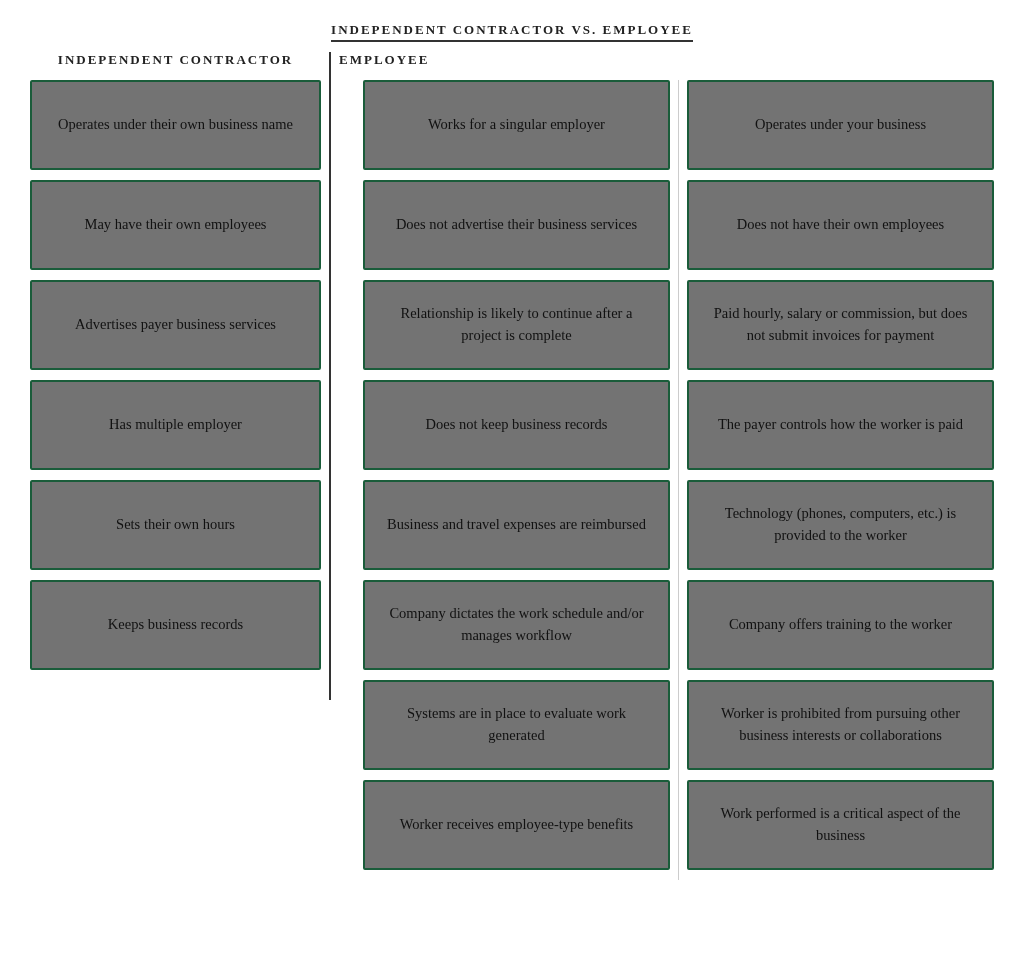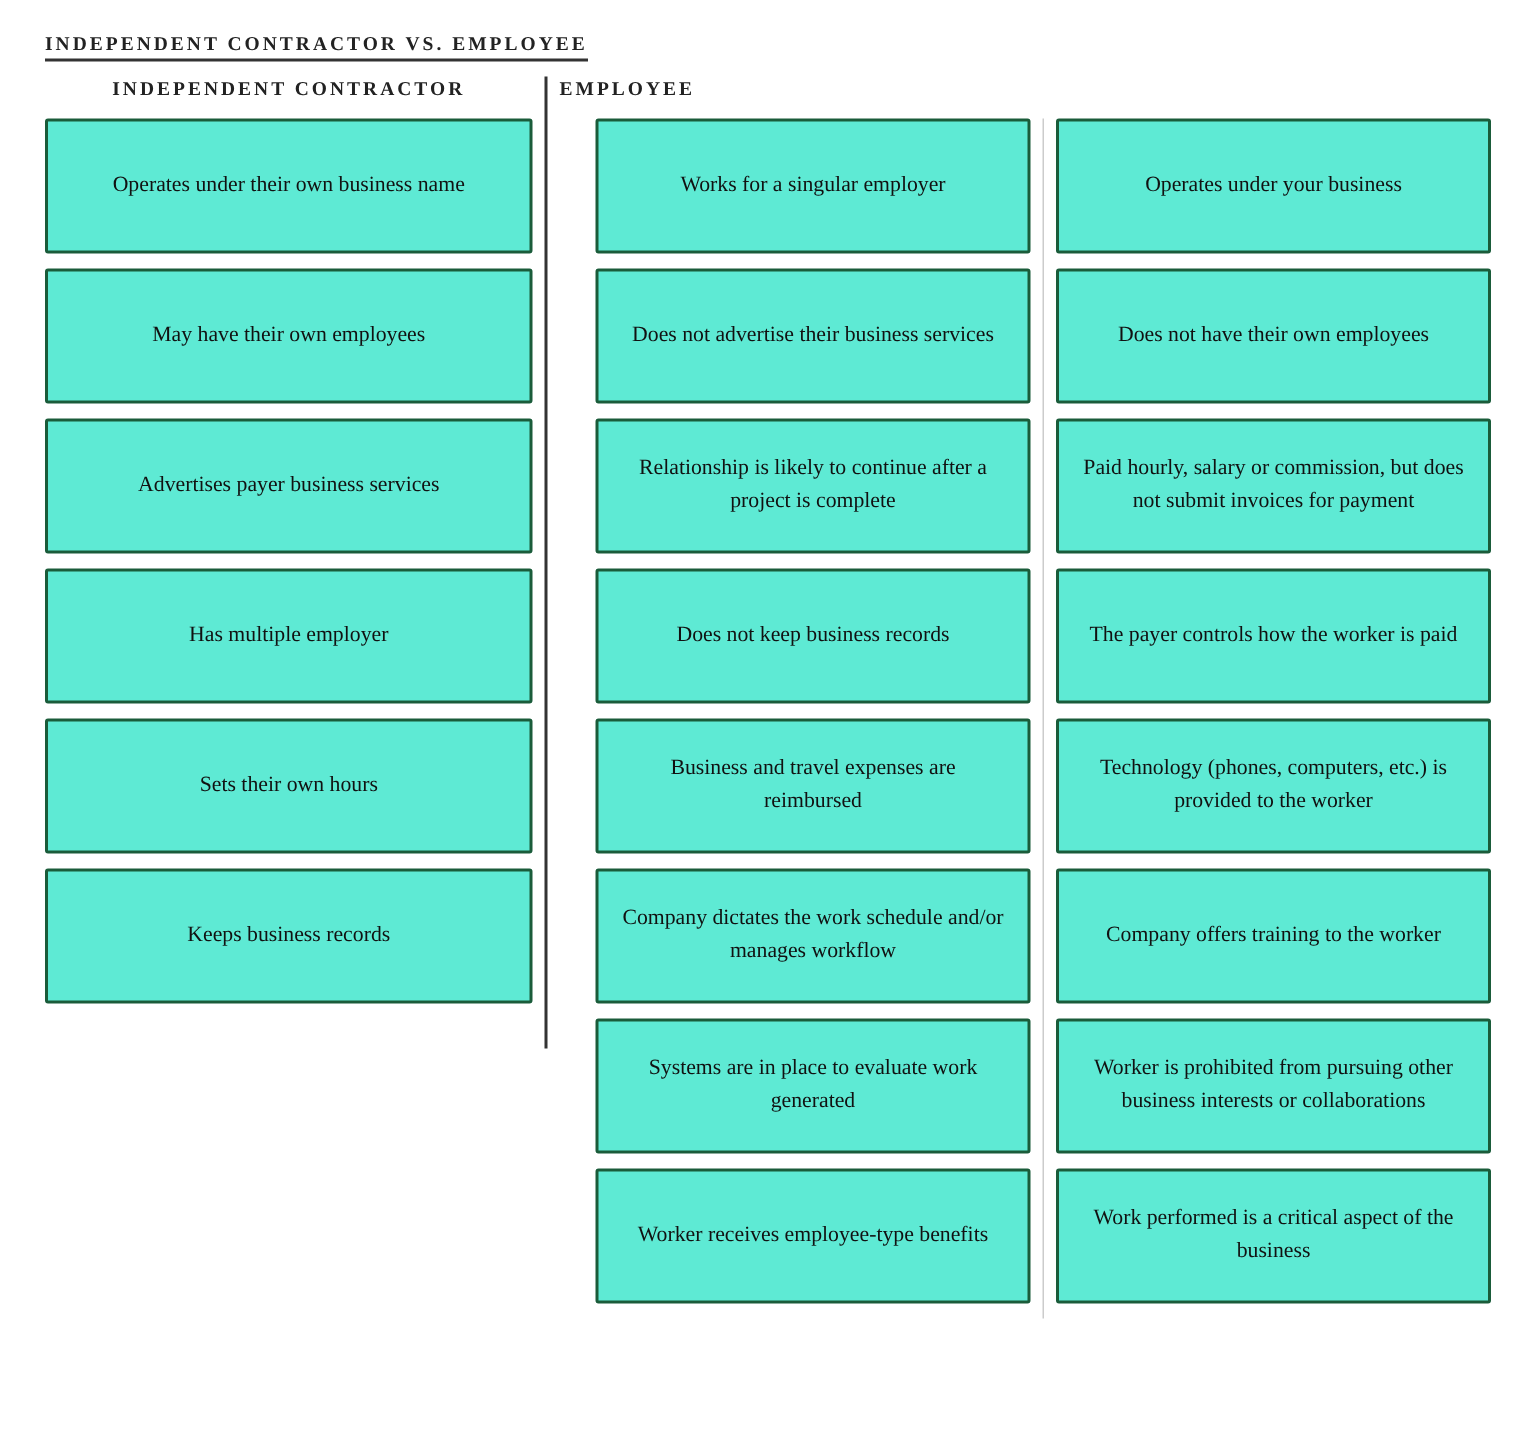--- a/index.html
+++ b/index.html
@@ -6,21 +6,21 @@
 
     body {
       background: #ffffff;
       font-family: 'Georgia', serif;
       width: 1024px;
       min-height: 966px;
       padding: 20px 30px;
     }
 
     .page-title-area {
-      text-align: left;
+      text-align: center;
       margin-bottom: 10px;
     }
 
     .page-title {
       font-size: 13px;
       font-weight: bold;
       letter-spacing: 2px;
       text-transform: uppercase;
       color: #222;
       border-bottom: 2px solid #333;
@@ -33,21 +33,21 @@
       font-weight: bold;
       letter-spacing: 2px;
       text-transform: uppercase;
       color: #222;
       margin-bottom: 12px;
       text-align: center;
     }
 
     .card {
       border: 2px solid #1a5c3a;
-      background: #5eead4;
+      background: #737373;
       border-radius: 2px;
       padding: 14px 15px;
       margin-bottom: 10px;
       min-height: 90px;
       display: flex;
       align-items: center;
       justify-content: center;
       text-align: center;
       font-size: 14.5px;
       color: #111;
@@ -62,21 +62,21 @@
     }
 
     .main-layout {
       display: flex;
       width: 100%;
       gap: 0;
       align-items: flex-start;
     }
 
     .left-section {
-      width: 335px;
+      width: 301px;
       flex-shrink: 0;
       padding-right: 8px;
       border-right: 2px solid #333;
       padding-bottom: 20px;
     }
 
     .right-section {
       flex: 1;
       padding-left: 8px;
     }

